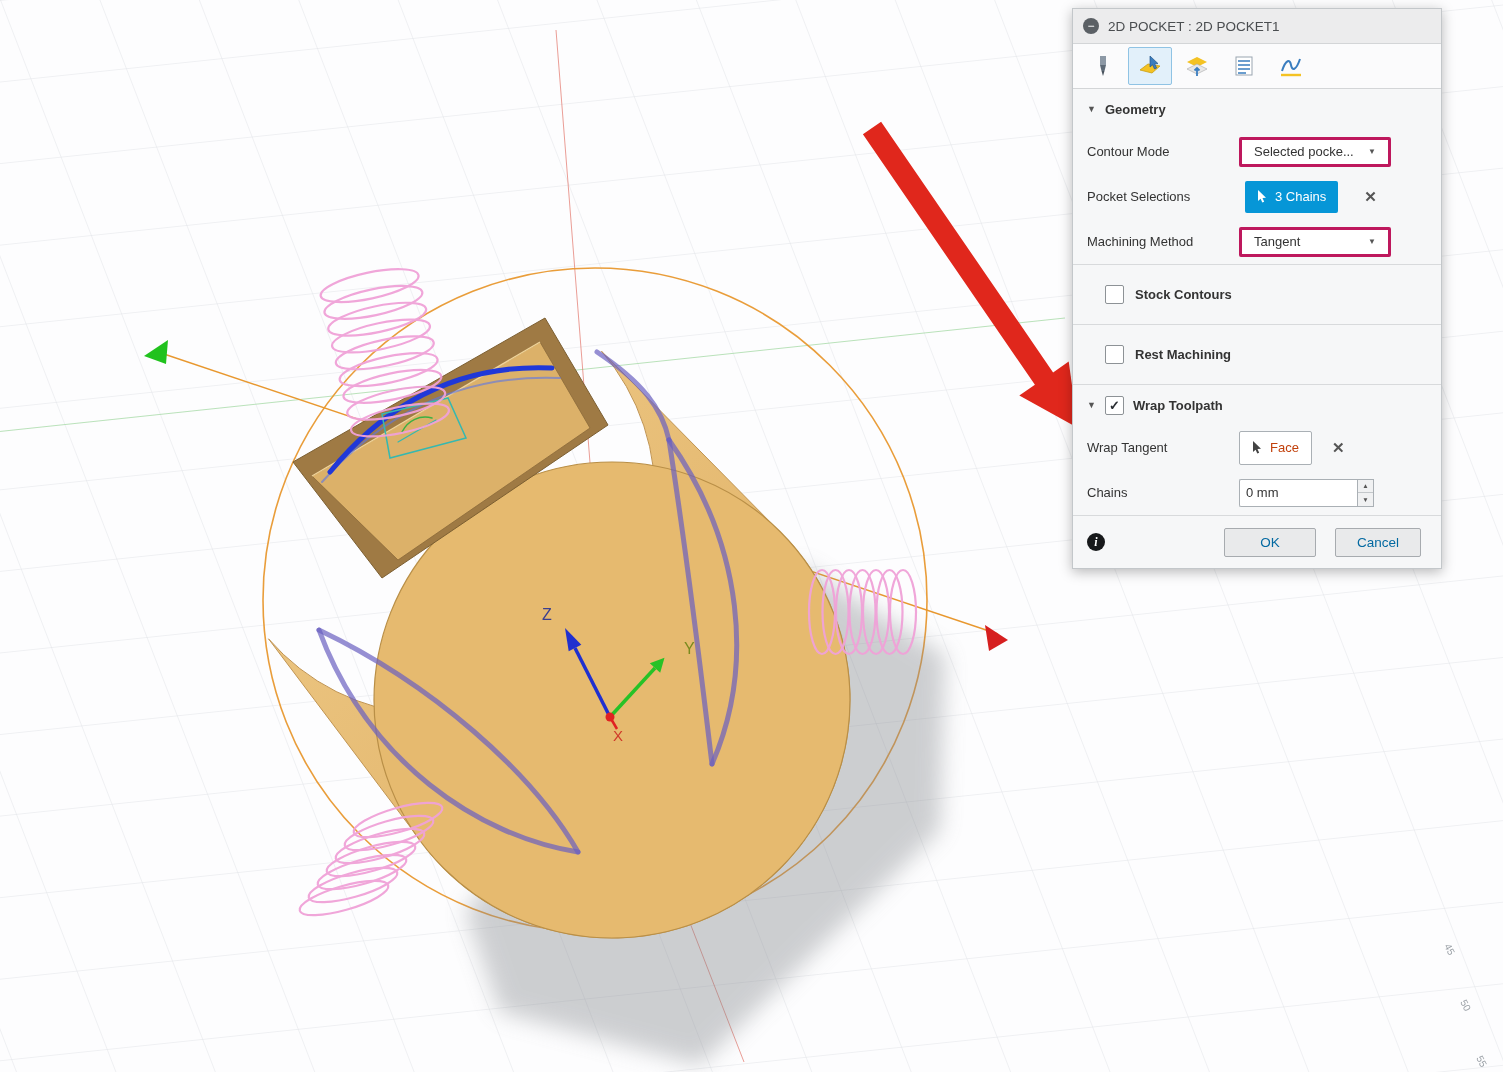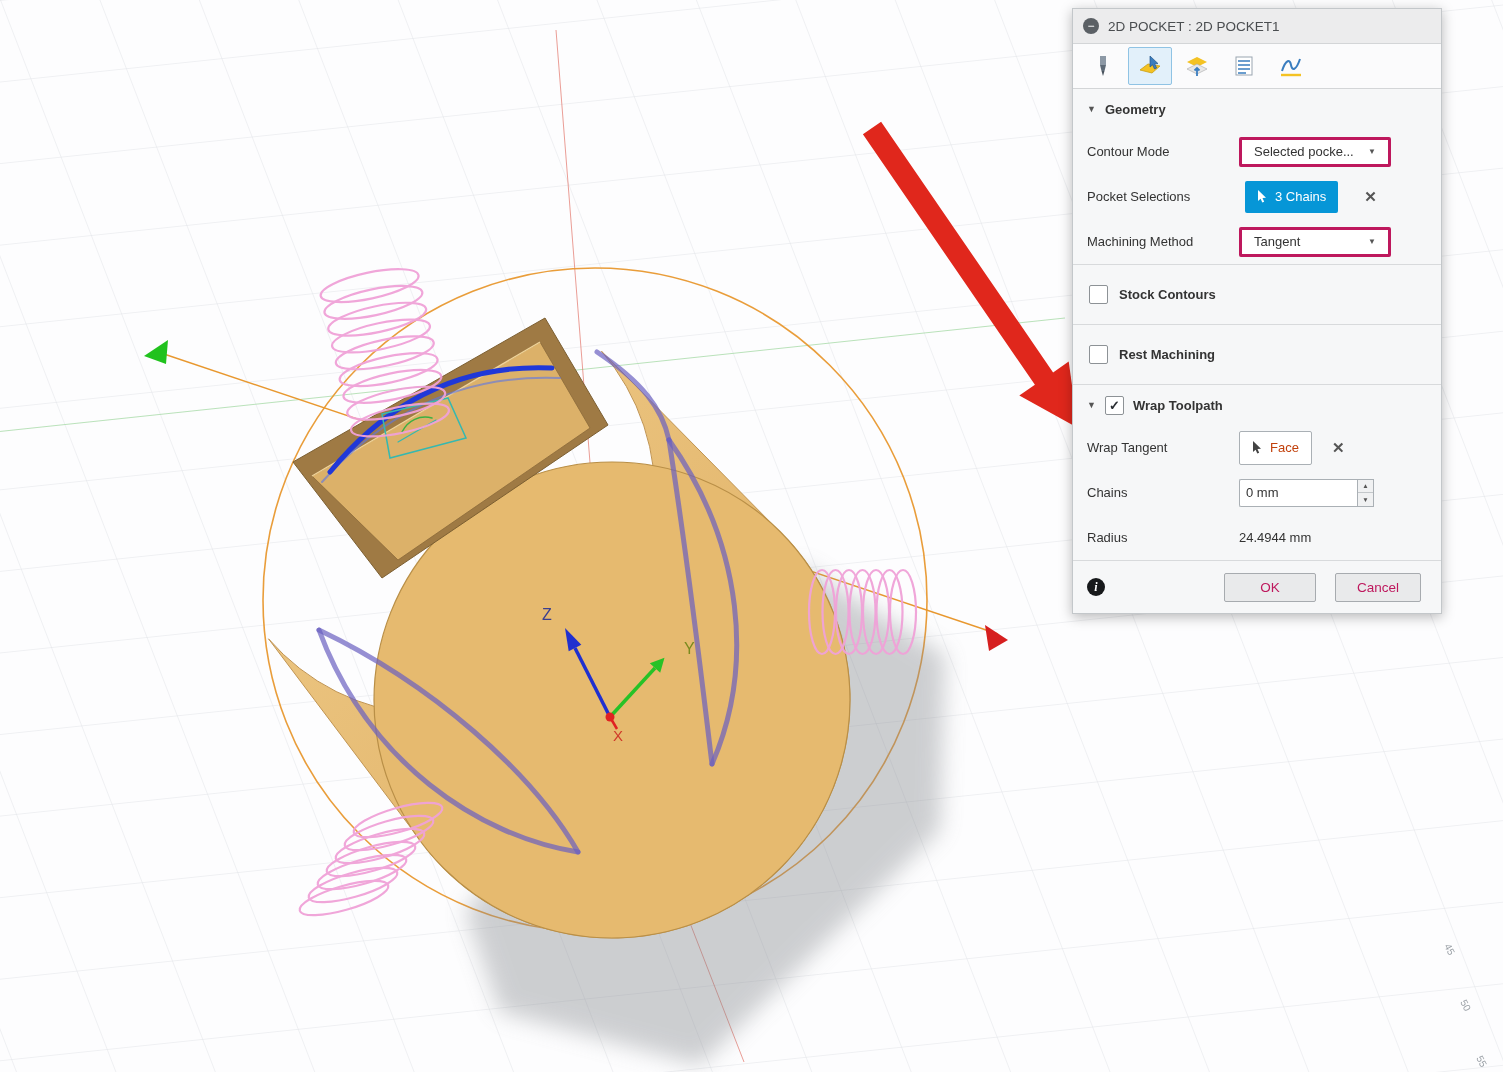--- a/index.html
+++ b/index.html
@@ -25,35 +25,35 @@
   .lbl{width:152px;flex:none;}
   .dd{height:30px;width:152px;background:#fff;border:3px solid #be185d;border-radius:2px;
       display:flex;align-items:center;gap:5px;padding:0 12px;box-sizing:border-box;}
   .dd .txt{flex:1;white-space:nowrap;overflow:hidden;text-overflow:ellipsis;}
   .dd .car{font-size:8px;color:#555;flex:none;}
   .chip{height:32px;border-radius:2px;display:flex;align-items:center;gap:7px;padding:0 12px;}
   .chip-blue{background:#0696d7;color:#fff;margin-left:6px;}
   .chip-white{background:#fff;border:1px solid #aab0b5;color:#c2410c;}
   .xbtn{color:#555;font-size:15px;font-weight:bold;margin-left:26px;cursor:default;}
   .hr{height:1px;background:#d8dadc;}
-  .chkrow{display:flex;align-items:center;gap:11px;height:59px;padding:0 16px;font-weight:bold;}
+  .chkrow{display:flex;align-items:center;gap:11px;height:59px;padding:0 32px;font-weight:bold;}
   .cb{width:17px;height:17px;background:#fff;border:1px solid #8d9296;border-radius:2px;flex:none;
       display:flex;align-items:center;justify-content:center;font-size:13px;font-weight:bold;color:#2b2f33;}
   .num{width:118px;height:28px;border:1px solid #aab0b5;border-right:none;border-radius:2px 0 0 2px;
        padding:0 6px;font:13px "Liberation Sans",sans-serif;color:#333;background:#fff;box-sizing:border-box;}
   .spin{width:17px;height:28px;border:1px solid #aab0b5;box-sizing:border-box;display:flex;flex-direction:column;background:#f0f1f2;}
   .spin div{flex:1;display:flex;align-items:center;justify-content:center;font-size:6.5px;color:#555;}
   .spin div:first-child{border-bottom:1px solid #c3c7ca;}
   .val{color:#333;}
   .footer{display:flex;align-items:center;height:52px;padding:0 20px 0 14px;}
   .info{width:18px;height:18px;border-radius:50%;background:#17191b;color:#fff;
         display:flex;align-items:center;justify-content:center;
         font:italic bold 12px "Liberation Serif",serif;flex:none;}
   .btn{height:27px;background:#e9eaeb;border:1px solid #a7abaf;border-radius:2px;
-       font:13.5px "Liberation Sans",sans-serif;color:#be185d;display:flex;align-items:center;justify-content:center;}
+       font:13.5px "Liberation Sans",sans-serif;color:#0369a1;display:flex;align-items:center;justify-content:center;}
   .btn-ok{width:90px;margin-left:auto;}
   .btn-cancel{width:84px;margin-left:19px;}
 </style>
 </head>
 <body>
 
 <svg class="viewport" viewBox="0 0 1503 1072">
   <defs>
     <pattern id="gridp" width="96" height="84" patternUnits="userSpaceOnUse" patternTransform="matrix(0.995,-0.105,0.36,0.933,0,0)">
       <path d="M 0 0 H 96 M 0 0 V 84" stroke="#e1e4e8" stroke-width="1" fill="none"></path>
@@ -278,24 +278,20 @@
 
   <div class="row">
     <span class="lbl">Chains</span>
     <input class="num" value="0 mm" style="">
     <div class="spin">
       <div>▲</div>
       <div>▼</div>
     </div>
   </div>
 
-  <div class="row">
-    <span class="lbl">Radius</span>
-    <span class="val">24.4944 mm</span>
-  </div>
 
   <div class="hr"></div>
 
   <div class="footer">
     <span class="info">
         <span>i</span>
       </span>
     <div class="btn btn-ok">OK</div>
     <div class="btn btn-cancel">Cancel</div>
   </div>

